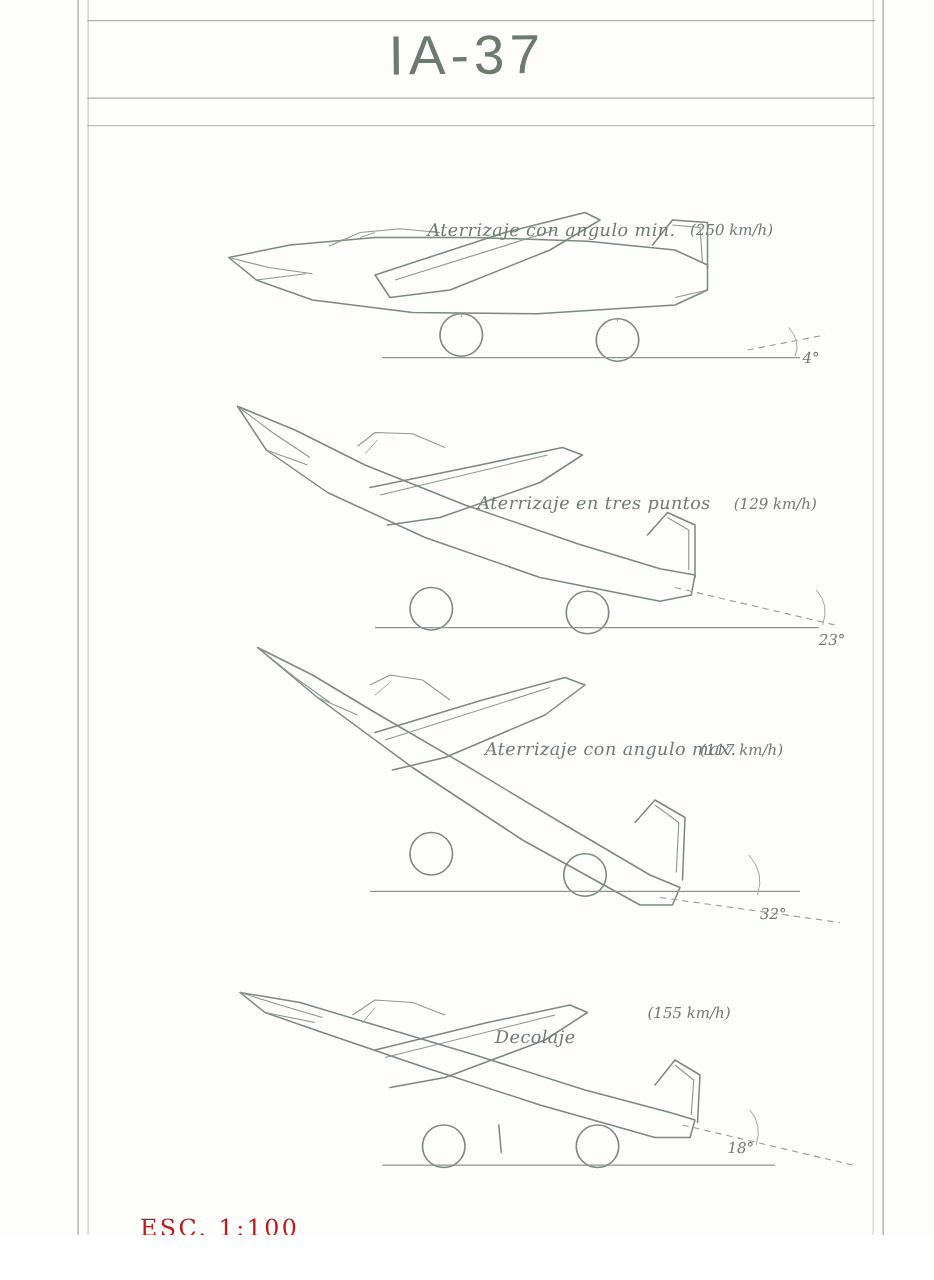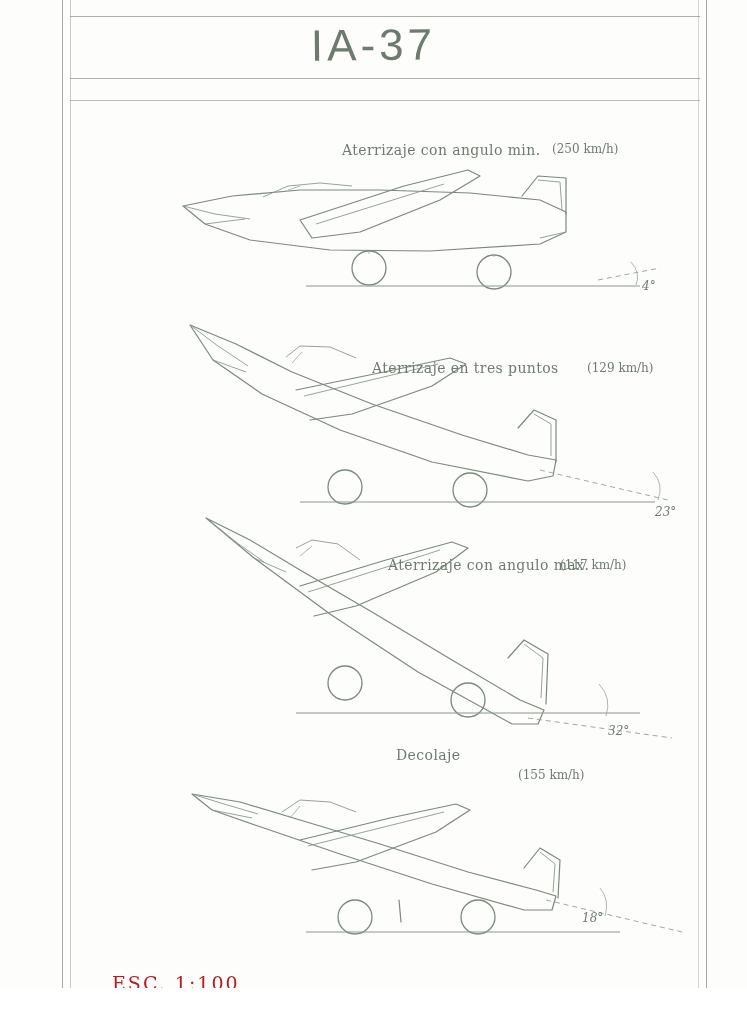--- a/index.html
+++ b/index.html
@@ -41,22 +41,24 @@
     letter-spacing: 4px;
     color: #6d7a6e;
     font-weight: 400;
     transform: rotate(-0.6deg);
   }
 
   
   .hand {
     position: absolute;
     font-family: "DejaVu Serif", serif;
+    font-style: italic;
     color: #6f7b70;
     white-space: nowrap;
+    margin-top: 35px;
   }
   .label-main { font-size: 14px; letter-spacing: .4px; }
   .label-speed { font-size: 12px; }
   .angle-label { font-size: 12px; font-style: italic; color:#6f7b70; }
 
   #scale-note {
     position: absolute;
     left: 112px;
     top: 972px;
     font-family: "DejaVu Serif", serif;
@@ -200,24 +202,24 @@
       <path class="dashline" d="M546,900 L682,932"></path>
       <path class="ink-faint" d="M600,888 Q610,900 605,916"></path>
     </g>
     <text class="angle-label" x="582" y="922" font-family="DejaVu Serif" font-style="italic" fill="#6f7b70" font-size="11">18°</text>
 
   </svg>
 
   <div class="hand label-main" style="left:342px; top:142px;">Aterrizaje con angulo min.</div>
   <div class="hand label-speed" style="left:552px; top:142px;">(250 km/h)</div>
 
-  <div class="hand label-main" style="left:372px; top:360px;">Aterrizaje en tres puntos</div>
+  <div class="hand label-main" style="left:382px; top:360px;">Aterrizaje en tres puntos</div>
   <div class="hand label-speed" style="left:587px; top:361px;">(129 km/h)</div>
 
   <div class="hand label-main" style="left:388px; top:557px;">Aterrizaje con angulo max.</div>
   <div class="hand label-speed" style="left:560px; top:558px;">(117 km/h)</div>
 
-  <div class="hand label-main" style="left:396px; top:747px;">Decolaje</div>
+  <div class="hand label-main" style="left:396px; top:787px;">Decolaje</div>
   <div class="hand label-speed" style="left:518px; top:768px;">(155 km/h)</div>
 
   <div id="scale-note">ESC. 1:100</div>
 
 </div>
 
 </body></html>

